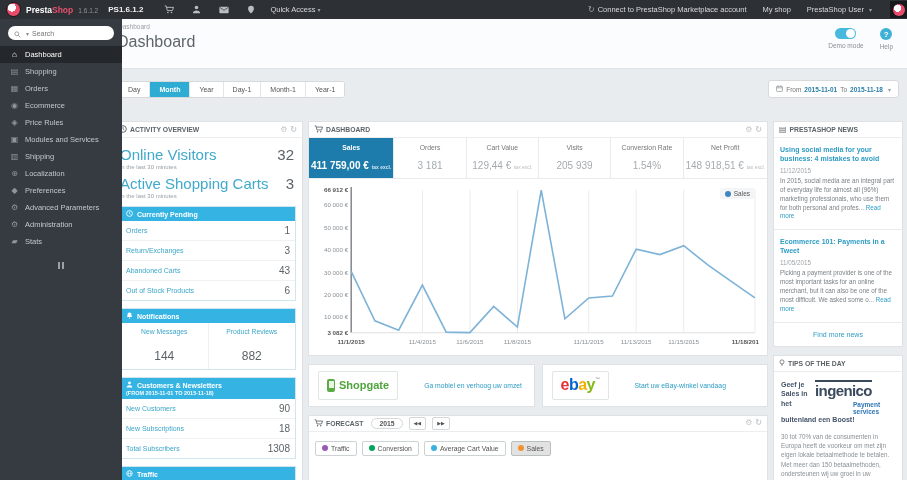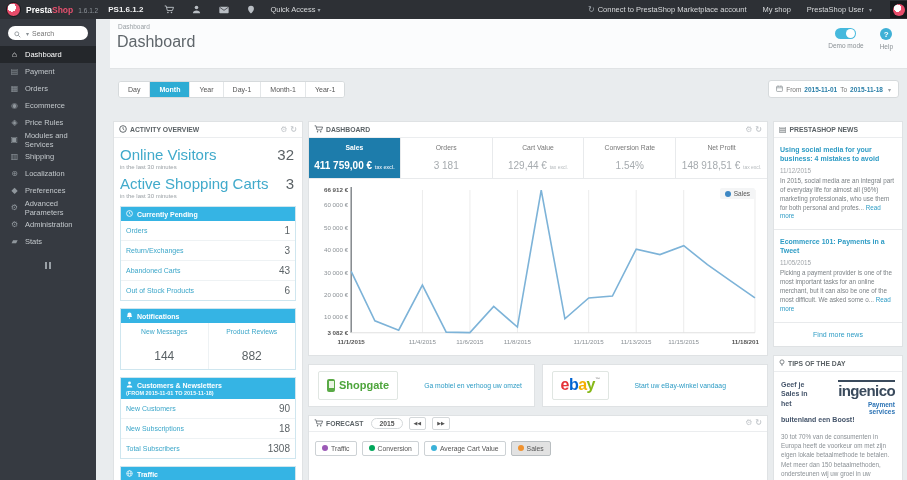--- a/index.html
+++ b/index.html
@@ -16,21 +16,21 @@
   .top-icon{margin:0 9px;display:flex;align-items:center;}
   .quick-access{margin-left:6px;color:#d8dadc;cursor:pointer;}
   .caret{font-size:6px;color:#9aa0a6;margin-left:2px;}
   .top-right{margin-left:auto;display:flex;align-items:center;gap:16px;}
   .top-link{color:#d8dadc;cursor:pointer;display:flex;align-items:center;gap:3px;}
   .refresh-glyph{font-size:8px;color:#9aa0a6;}
   .user-avatar{width:17px;height:17px;background:#17191c;display:flex;align-items:center;justify-content:center;margin-left:2px;}
   .user-avatar .mini{width:12px;height:12px;border-radius:50%;background:radial-gradient(circle at 38% 35%,#ffffff 0 34%,#e84c6a 35% 100%);}
 
   
-  .sidebar{position:absolute;top:19px;left:0;width:96px;bottom:0;background:#363a41;z-index:20;}
+  .sidebar{position:absolute;top:19px;left:0;width:122px;bottom:0;background:#363a41;z-index:20;}
   .search-wrap{margin:7px 8px 4px;background:#fff;border-radius:9px;height:14px;display:flex;align-items:center;padding:0 6px;gap:3px;}
   .search-input{border:none;outline:none;flex:1;font-size:7px;color:#555;width:40px;background:transparent;padding:0;}
   .side-menu{margin-top:6px;}
   .side-item{display:flex;align-items:center;gap:6px;height:17px;padding-left:10px;color:#c3c8cc;font-size:7.5px;cursor:pointer;}
   .side-item .side-icon{width:9px;font-size:8px;color:#8f969c;text-align:center;}
   .side-item.active{background:#24272b;color:#fff;}
   .side-item.active .side-icon{color:#fff;}
   .collapse-bars{display:flex;gap:2px;justify-content:center;margin-top:12px;cursor:pointer;}
   .collapse-bars i{display:block;width:2px;height:7px;background:#9aa0a6;}
 
@@ -119,21 +119,21 @@
   .dot{width:6px;height:6px;border-radius:50%;}
 
   
   .article{padding:7px 6px 8px;border-bottom:1px solid #e8eaec;cursor:default;}
   .article-title{color:#2e9cc5;font-size:7px;font-weight:bold;line-height:1.3;cursor:pointer;}
   .article-date{color:#a0a5a9;font-size:6.3px;margin:4px 0 3px;}
   .article-excerpt{color:#7b8185;font-size:6.3px;line-height:1.4;}
   .read-more{color:#2e9cc5;cursor:pointer;}
   .find-more{text-align:center;padding:8px;font-size:7px;color:#2e9cc5;cursor:pointer;}
   .tips-body{padding:8px 7px;}
-  .ingenico{float:right;width:80px;text-align:right;margin-left:4px;}
+  .ingenico{float:right;width:80px;margin-left:4px;}
   .ingenico-main{display:inline-block;font-size:15px;font-weight:bold;color:#3a4a5c;letter-spacing:-0.6px;line-height:1;border-top:2.5px solid #3a4a5c;padding-top:1px;}
   .ingenico-sub{font-size:6.5px;font-weight:bold;color:#2d74b5;line-height:1.15;width:42px;margin-left:auto;margin-top:1px;}
   .tips-headline{font-size:7px;font-weight:bold;color:#44546a;line-height:1.4;}
   .tips-text{font-size:6.3px;color:#8a9095;line-height:1.45;margin-top:7px;clear:both;}
 </style>
 </head>
 <body>
 
 <div class="screen">
 
@@ -194,21 +194,21 @@
       <span class="caret" style="color:#8a9095;">▾</span>
       <input class="search-input" placeholder="Search" style="">
     </div>
     <div class="side-menu">
         <div class="side-item active">
           <span class="side-icon">⌂</span>
           <span class="side-label">Dashboard</span>
         </div>
         <div class="side-item">
           <span class="side-icon">▤</span>
-          <span class="side-label">Payment</span>
+          <span class="side-label">Shopping</span>
         </div>
         <div class="side-item">
           <span class="side-icon">▦</span>
           <span class="side-label">Orders</span>
         </div>
         <div class="side-item">
           <span class="side-icon">◉</span>
           <span class="side-label">Ecommerce</span>
         </div>
         <div class="side-item">
@@ -438,20 +438,24 @@
               <div class="kpi-label">Sales</div>
               <div class="kpi-value">411 759,00 € <span class="kpi-suffix">tax excl.</span></div>
             </div>
             <div class="kpi">
               <div class="kpi-label">Orders</div>
               <div class="kpi-value">3 181 </div>
             </div>
             <div class="kpi">
               <div class="kpi-label">Cart Value</div>
               <div class="kpi-value">129,44 € <span class="kpi-suffix">tax excl.</span></div>
+            </div>
+            <div class="kpi">
+              <div class="kpi-label">Visits</div>
+              <div class="kpi-value">205 939 </div>
             </div>
             <div class="kpi">
               <div class="kpi-label">Conversion Rate</div>
               <div class="kpi-value">1.54% </div>
             </div>
             <div class="kpi">
               <div class="kpi-label">Net Profit</div>
               <div class="kpi-value">148 918,51 € <span class="kpi-suffix">tax excl.</span></div>
             </div>
           </div>

